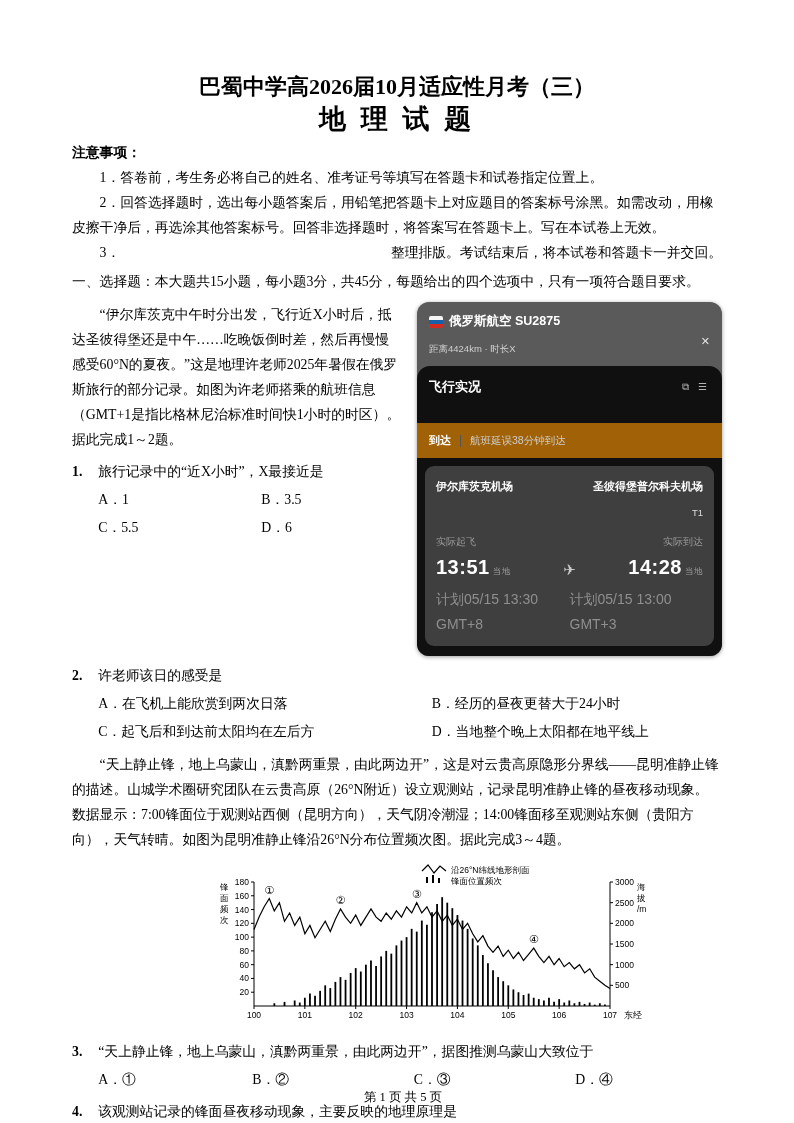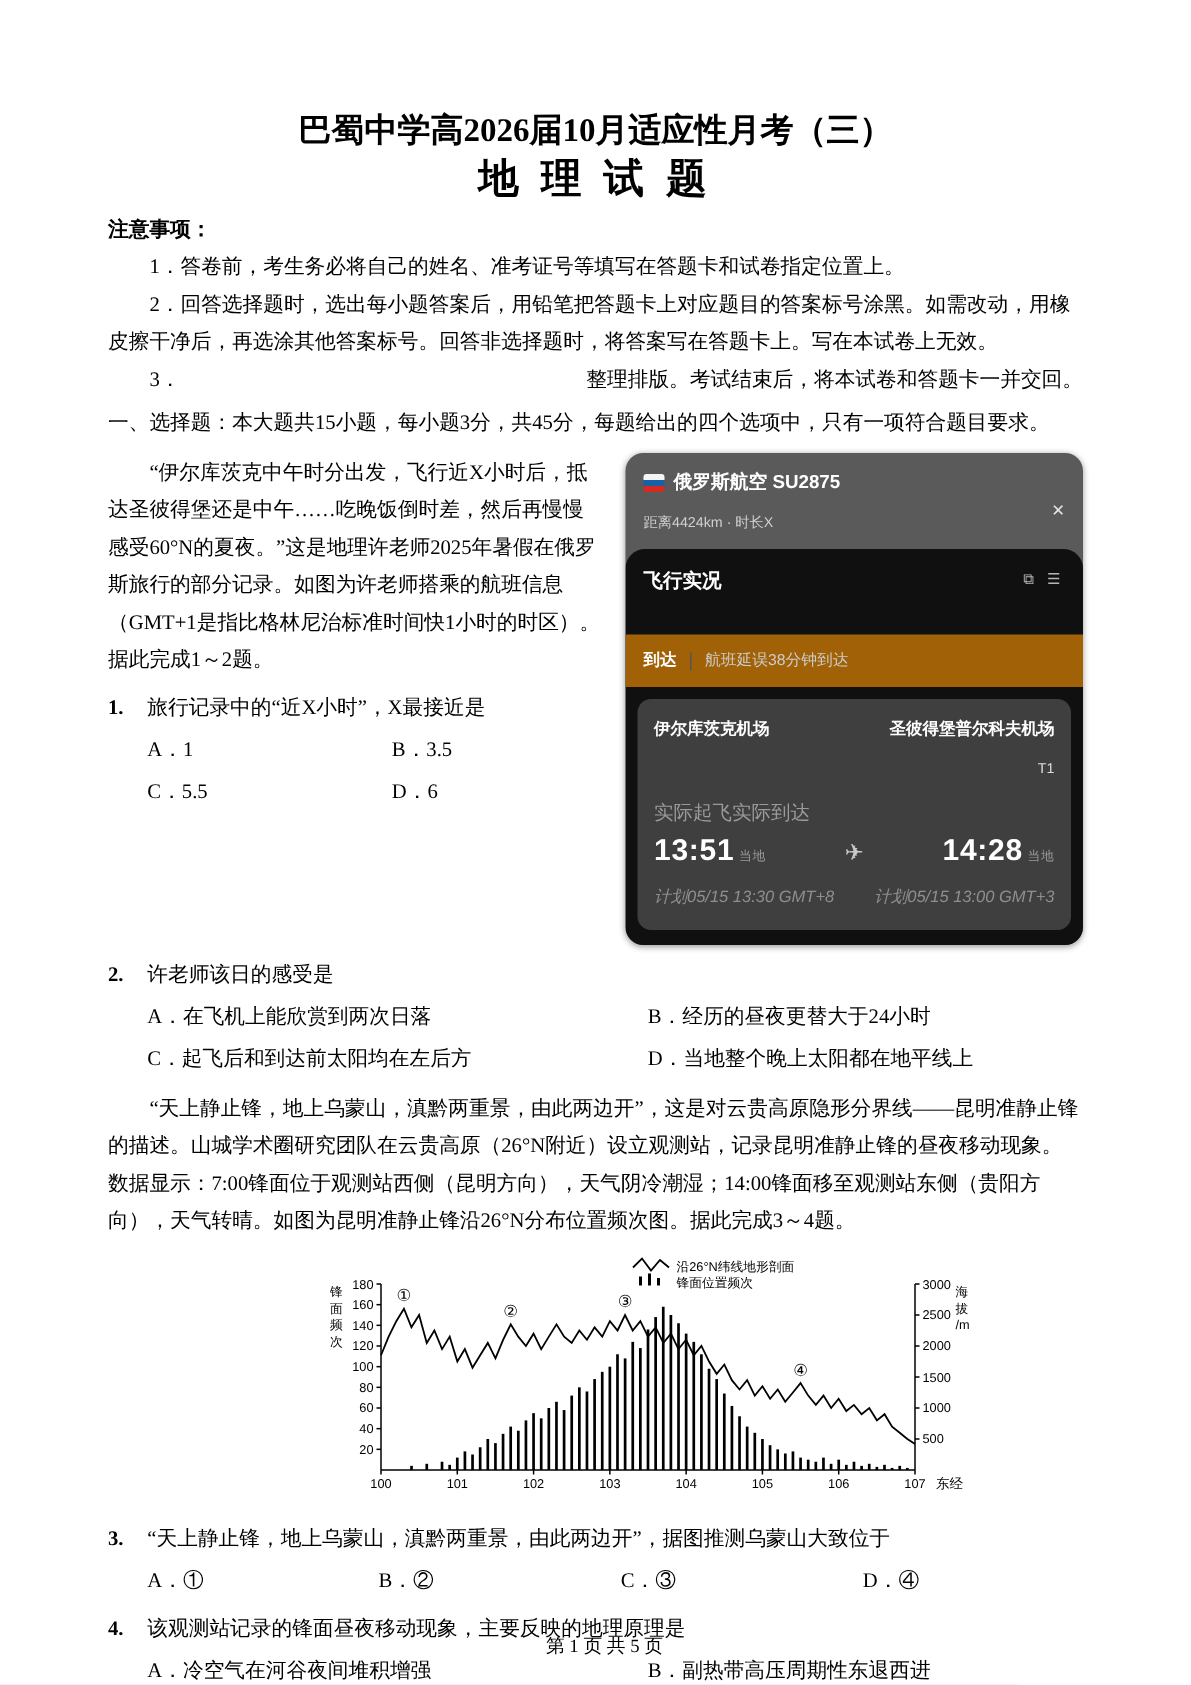--- a/index.html
+++ b/index.html
@@ -38,26 +38,26 @@
              font-size:13px;font-weight:bold;}
   .fc-tabicons{font-size:10px;color:#b5b5b5;font-weight:normal;letter-spacing:3px;}
   .fc-status{display:flex;align-items:center;gap:9px;background:#a16207;padding:5px 12px;font-size:11px;}
   .fc-chip{font-weight:bold;}
   .fc-divider{width:1px;height:12px;background:#555;}
   .fc-delay{color:#cccccc;font-size:10.5px;}
   .fc-main{background:#3f3f3f;margin:8px 8px 0;border-radius:9px;padding:8px 11px 9px;}
   .fc-airports{display:flex;justify-content:space-between;font-size:11px;font-weight:bold;gap:24px;}
   .fc-airports .right{text-align:right;}
   .fc-terminal{display:block;text-align:right;font-size:9.5px;color:#dddddd;font-weight:normal;margin-top:1px;}
-  .fc-labels{display:flex;justify-content:flex-start;font-size:13px;color:#9a9a9a;margin-top:4px;}
+  .fc-labels{display:flex;justify-content:space-between;font-size:10px;color:#9a9a9a;margin-top:4px;}
   .fc-times{display:flex;justify-content:space-between;align-items:center;margin-top:1px;}
   .fc-time{font-size:20px;font-weight:bold;letter-spacing:.5px;line-height:24px;}
   .fc-local{font-size:8.5px;color:#9a9a9a;font-weight:normal;margin-left:3px;}
   .fc-plane{color:#c9c9c9;font-size:15px;}
-  .fc-plans{display:flex;justify-content:space-between;font-size:11px;color:#8f8f8f;margin-top:4px;font-style:italic;}
+  .fc-plans{display:flex;justify-content:space-between;font-size:14px;color:#8f8f8f;margin-top:4px;}
   
   .chart-wrap{margin:8px 0 2px 142px;}
   .chart-wrap svg{display:block;font-family:"Liberation Sans","DejaVu Sans",sans-serif;}
   .footer{position:absolute;top:1085px;left:12px;right:0;text-align:center;font-size:12.5px;}
 </style>
 </head>
 <body>
 
 <div class="page">
 

